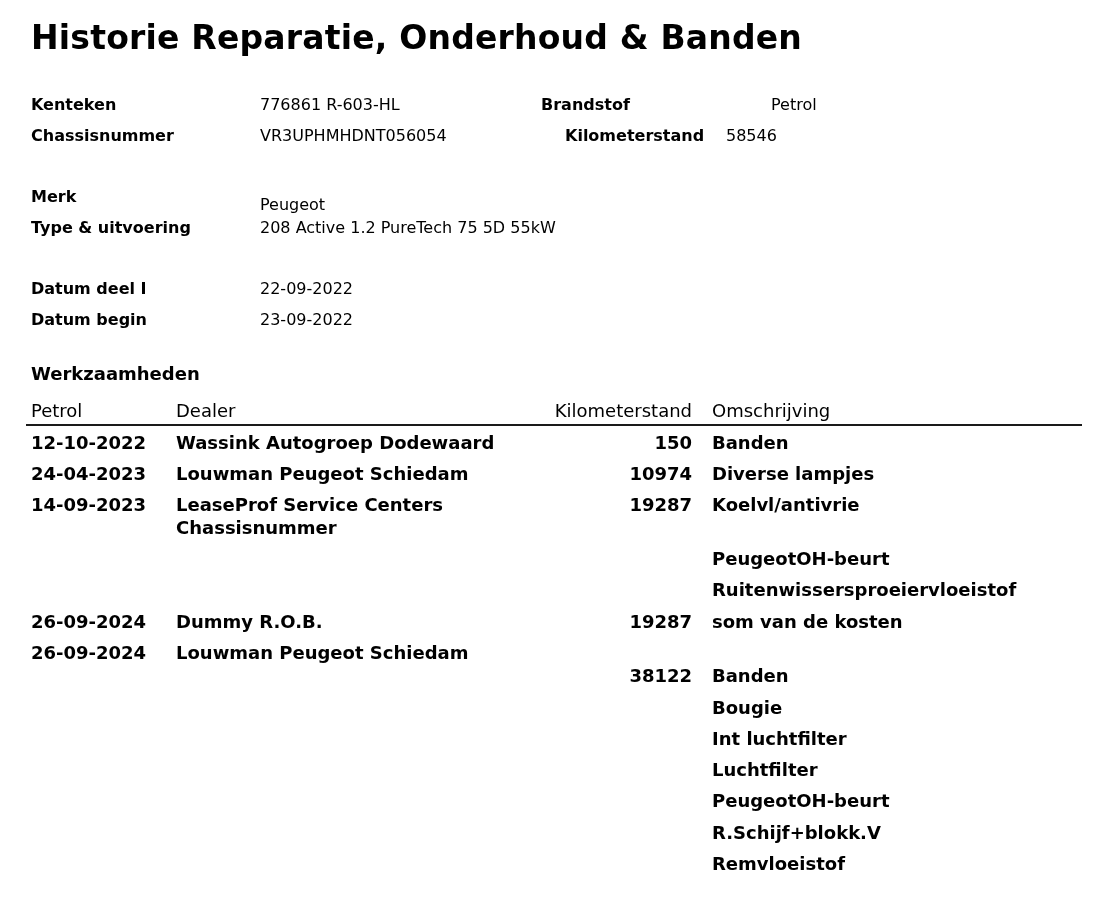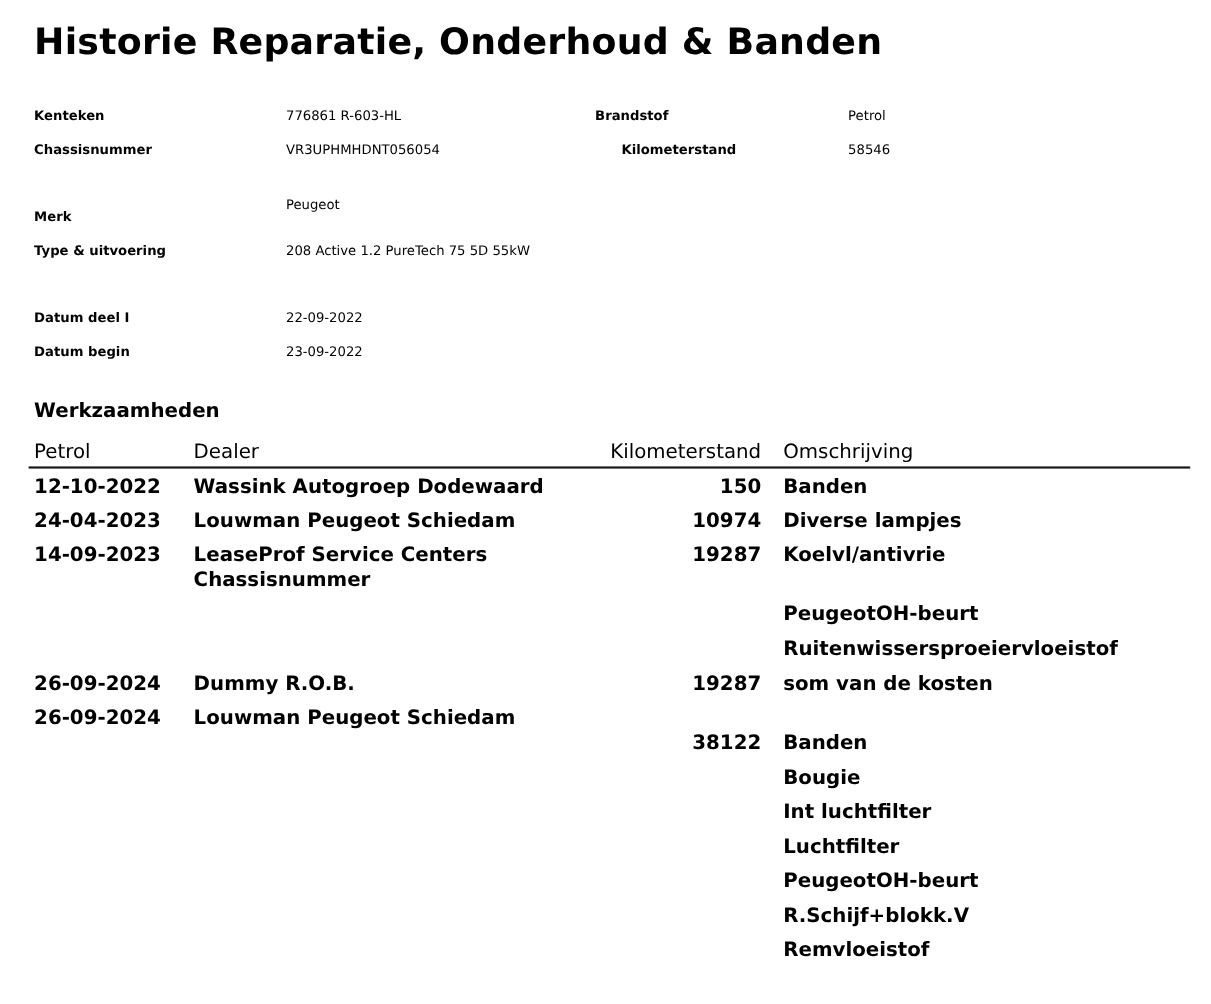--- a/index.html
+++ b/index.html
@@ -6,21 +6,21 @@
     body {
       width: 1101px; height: 913px; position: relative; overflow: hidden;
       font-family: "DejaVu Sans", "Liberation Sans", sans-serif;
       color: #000000;
     }
     .title {
       position: absolute; left: 31px; top: 18px;
       font-size: 33px; font-weight: bold; letter-spacing: 0.2px;
       white-space: nowrap;
     }
-    .field { position: absolute; font-size: 12px; white-space: nowrap; line-height: 22px; }
+    .field { position: absolute; font-size: 16px; white-space: nowrap; line-height: 22px; }
     .lbl { font-weight: bold; }
     .section-title {
       position: absolute; left: 31px; top: 363px;
       font-size: 18px; font-weight: bold; line-height: 22px;
     }
     .th { position: absolute; top: 400px; font-size: 18px; line-height: 22px; white-space: nowrap; }
     .rule {
       position: absolute; left: 26px; top: 424px; width: 1056px; height: 2px;
       background: #1a1a1a;
     }
@@ -33,24 +33,24 @@
 <div class="title">Historie Reparatie, Onderhoud &amp; Banden</div>
 
 <div class="field lbl" style="left:31px;top:94px">Kenteken</div>
 <div class="field" style="left:260px;top:94px">776861 R-603-HL</div>
 <div class="field lbl" style="left:541px;top:94px">Brandstof</div>
 <div class="field" style="left:771px;top:94px">Petrol</div>
 
 <div class="field lbl" style="left:31px;top:125px">Chassisnummer</div>
 <div class="field" style="left:260px;top:125px">VR3UPHMHDNT056054</div>
 <div class="field lbl" style="left:565px;top:125px">Kilometerstand</div>
-<div class="field" style="left:771px;top:125px">58546</div>
+<div class="field" style="left:726px;top:125px">58546</div>
 
 <div class="field lbl" style="left:31px;top:186px">Merk</div>
-<div class="field" style="left:260px;top:175px">Peugeot</div>
+<div class="field" style="left:260px;top:194px">Peugeot</div>
 
 <div class="field lbl" style="left:31px;top:217px">Type &amp; uitvoering</div>
 <div class="field" style="left:260px;top:217px">208 Active 1.2 PureTech 75 5D 55kW</div>
 
 <div class="field lbl" style="left:31px;top:278px">Datum deel I</div>
 <div class="field" style="left:260px;top:278px">22-09-2022</div>
 
 <div class="field lbl" style="left:31px;top:309px">Datum begin</div>
 <div class="field" style="left:260px;top:309px">23-09-2022</div>
 

